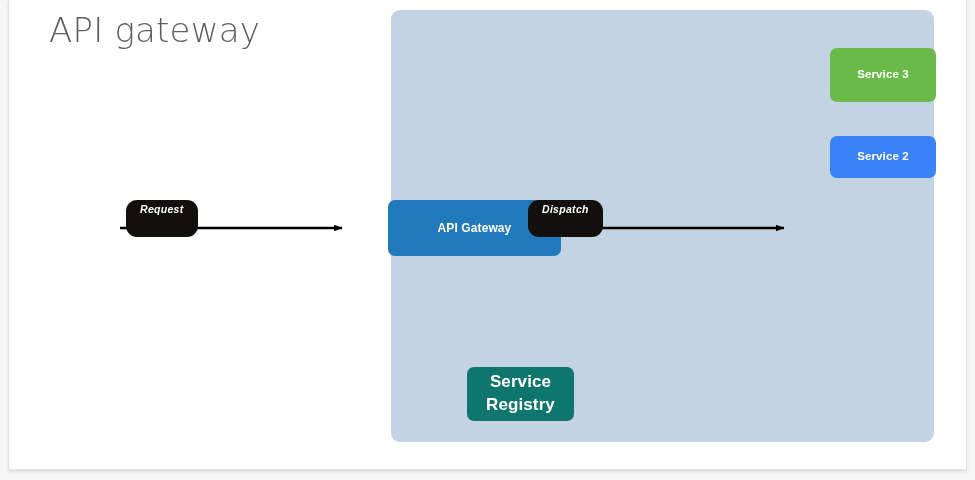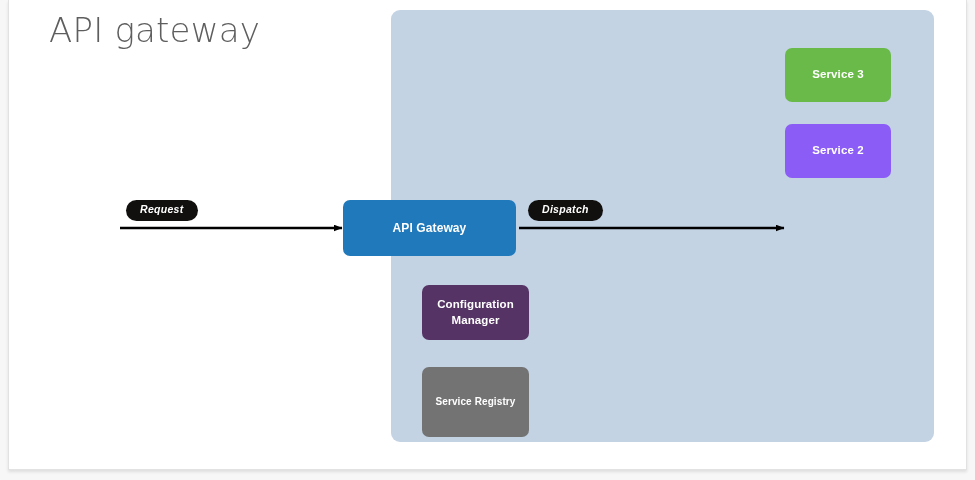--- a/index.html
+++ b/index.html
@@ -65,20 +65,21 @@
     align-items: center;
     justify-content: center;
     text-align: center;
     color: #ffffff;
     font-family: "Liberation Sans", sans-serif;
     font-weight: bold;
     font-size: 11.5px;
     line-height: 1.35;
     border-radius: 7px;
     letter-spacing: 0.1px;
+    margin-left: 45px;
   }
 
   .node-client {
     left: 41px;
     top: 191px;
     width: 72px;
     height: 72px;
     border-radius: 50%;
     background: #b0b0b0;
     font-size: 11.5px;
@@ -96,24 +97,24 @@
   .node-service3 {
     left: 776px;
     top: 48px;
     width: 106px;
     height: 54px;
     background: #6aba49;
   }
 
   .node-service2 {
     left: 776px;
-    top: 124px;
+    top: 136px;
     width: 106px;
-    height: 54px;
-    background: #8b5cf6;
+    height: 42px;
+    background: #3b82f6;
   }
 
   .node-service1 {
     left: 776px;
     top: 200px;
     width: 106px;
     height: 54px;
     background: #6aba49;
   }
 
@@ -123,23 +124,23 @@
     width: 107px;
     height: 55px;
     background: #553364;
     font-size: 11.5px;
   }
 
   .node-registry {
     left: 413px;
     top: 367px;
     width: 107px;
-    height: 70px;
-    background: #737373;
-    font-size: 10px;
+    height: 54px;
+    background: #0f766e;
+    font-size: 17px;
   }
 
   
   .edge-layer {
     position: absolute;
     left: 0;
     top: 0;
     width: 975px;
     height: 480px;
     pointer-events: none;
@@ -148,21 +149,21 @@
   
   .edge-label {
     position: absolute;
     background: #12100f;
     color: #ffffff;
     font-family: "Liberation Sans", sans-serif;
     font-weight: bold;
     font-style: italic;
     font-size: 10.5px;
     letter-spacing: 0.3px;
-    padding: 4px 14px 6px 14px;
+    padding: 4px 14px 22px 14px;
     border-radius: 11px;
     white-space: nowrap;
     line-height: 1;
   }
 
   .label-request { left: 117px; top: 200px; }
   .label-dispatch { left: 519px; top: 200px; text-align: right; }
 </style>
 </head>
 <body>
@@ -186,26 +187,20 @@
     </svg>
 
 
     <div class="node node-gateway">API Gateway</div>
 
     <div class="node node-service3">Service 3</div>
 
     <div class="node node-service2">Service 2</div>
 
 
-    <div class="node node-config">
-      <span>
-        <span>Configuration</span><br>
-        <span>Manager</span>
-      </span>
-    </div>
 
     <div class="node node-registry">Service Registry</div>
 
     <div class="edge-label label-request">Request</div>
 
     <div class="edge-label label-dispatch">Dispatch</div>
 
   </div>
 </div>
 

